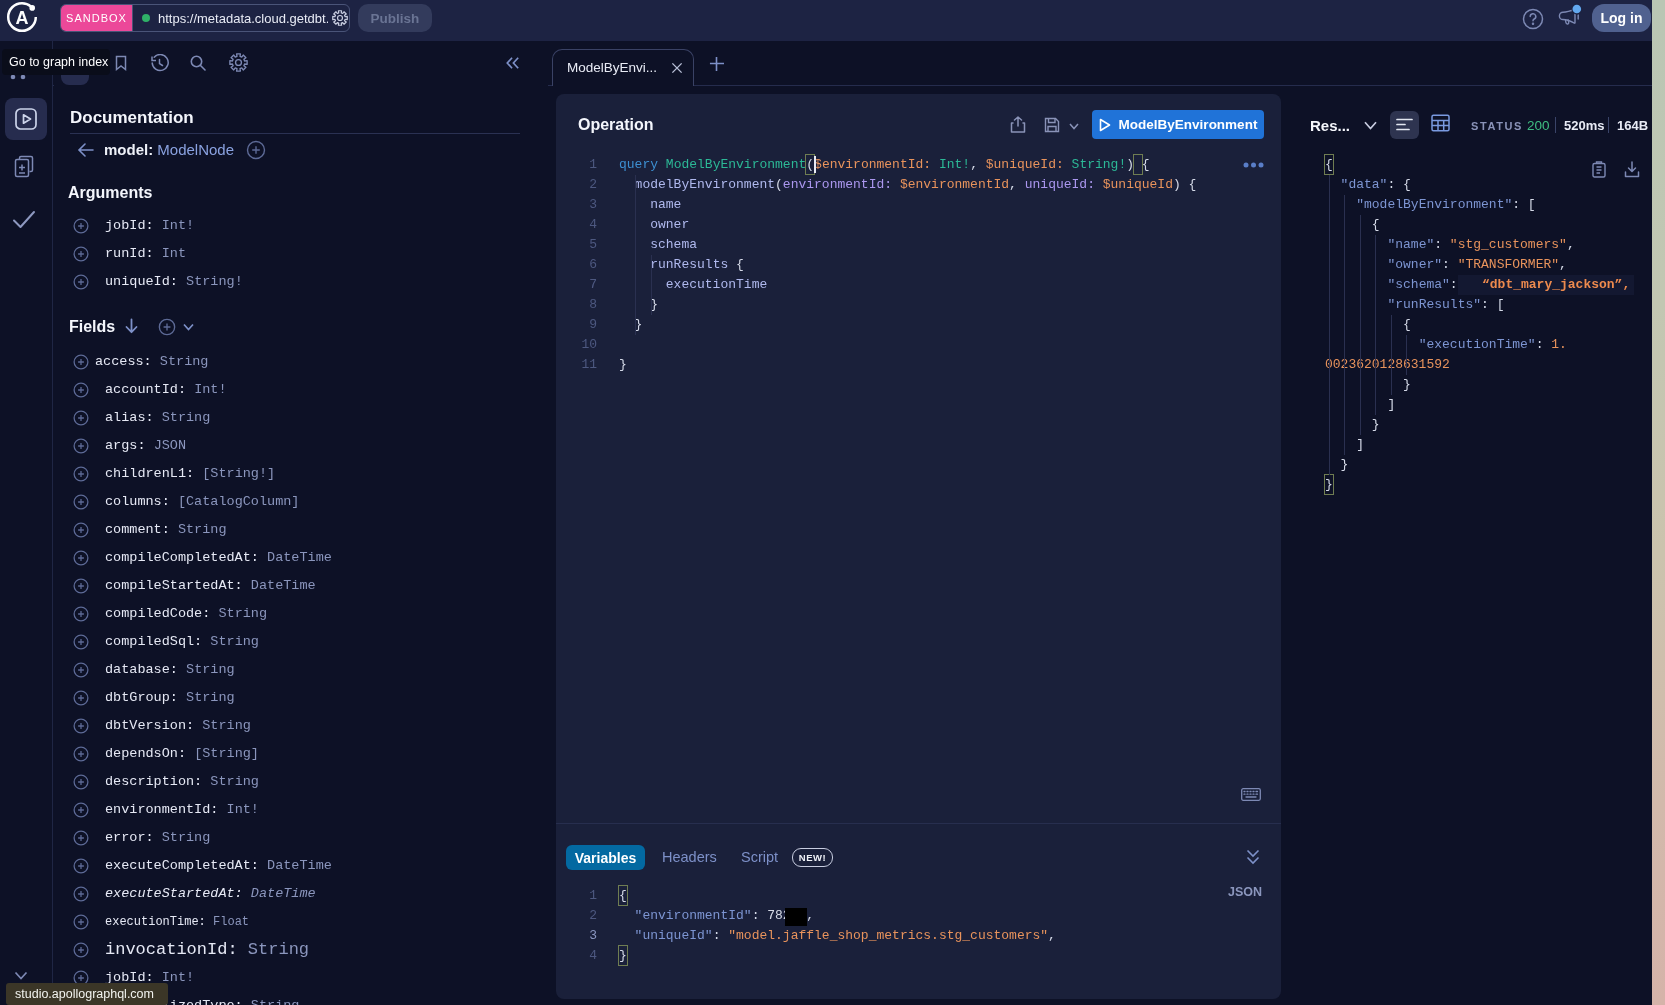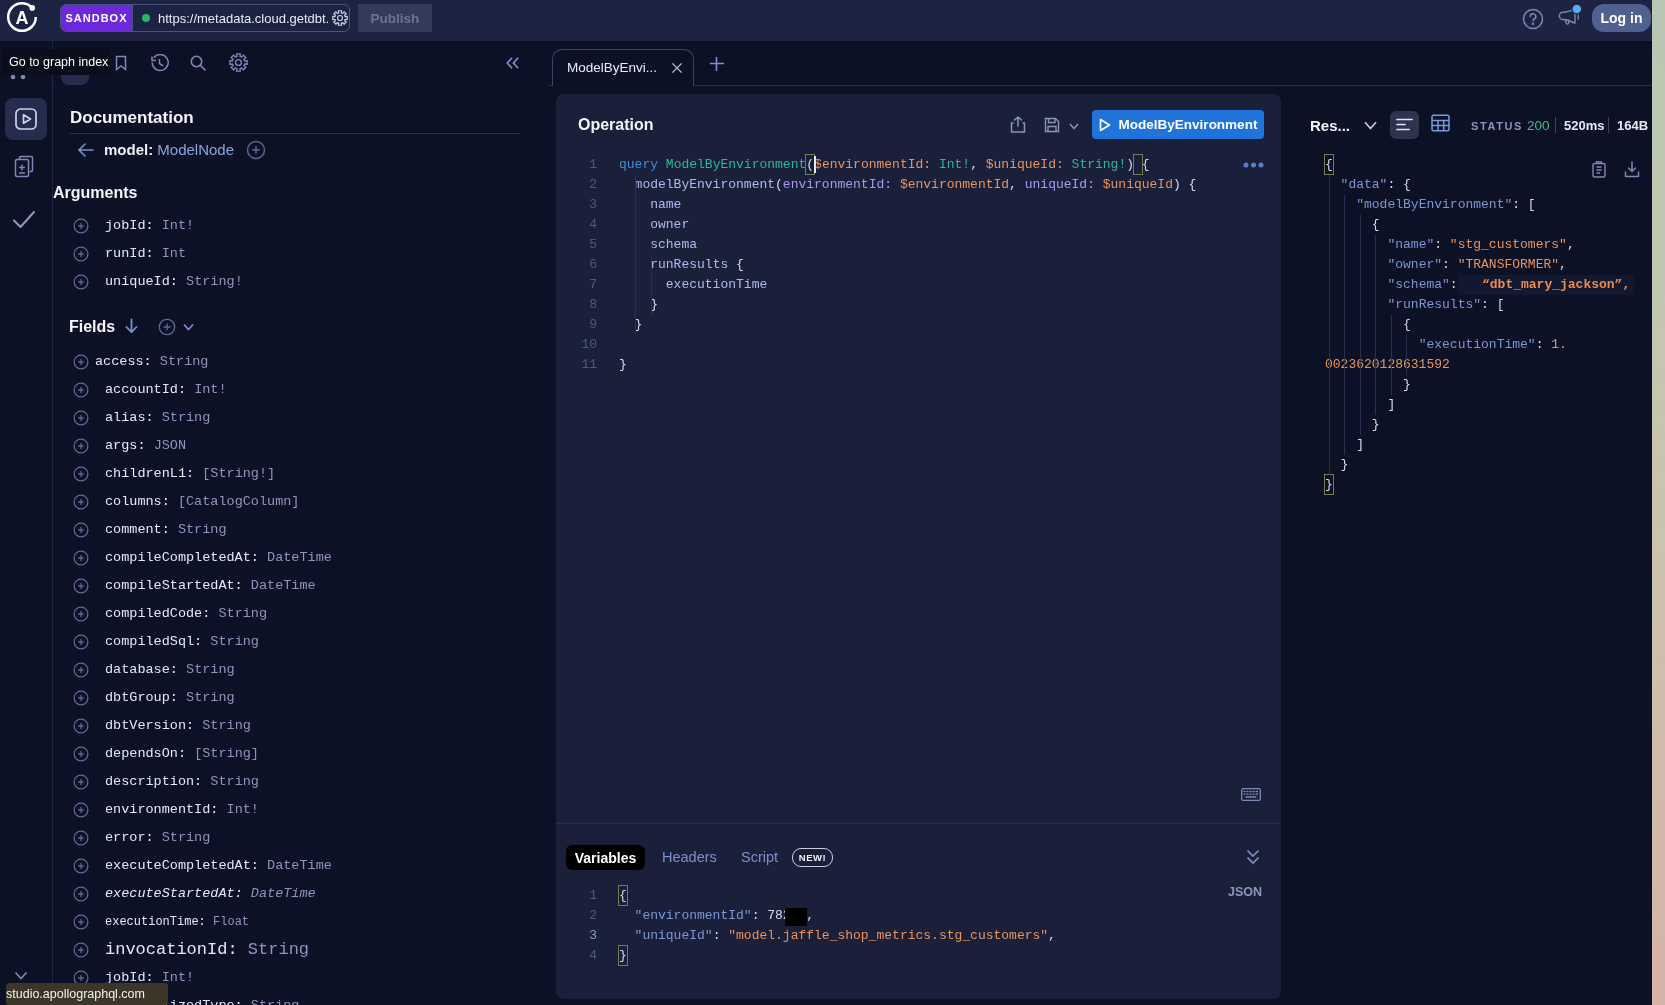--- a/index.html
+++ b/index.html
@@ -9,25 +9,25 @@
   .mono { font-family:"Liberation Mono", monospace; font-size:13px; line-height:20px; white-space:pre; }
   svg { display:block; }
 
   
   #strip { left:1652px; top:0; width:13px; height:1005px;
     background:linear-gradient(180deg,#b9c6b4 0%,#c2c7b2 30%,#cbc3ad 55%,#d2b9ab 80%,#d5b3a9 100%); }
 
   
   #topbar { left:0; top:0; width:1652px; height:41px; background:#1d2343; }
   #urlbox { left:60px; top:4px; width:290px; height:28px; border:1px solid #4a5478; border-radius:6px; display:flex; overflow:hidden; }
-  #sandboxlbl { width:72px; background:#6d28d9; color:#fff; font-size:11px; font-weight:bold; letter-spacing:1px; display:flex; align-items:center; justify-content:center; border-right:1px solid #4a5478; }
+  #sandboxlbl { width:72px; background:#ec4899; color:#fff; font-size:11px; font-weight:normal; letter-spacing:1px; display:flex; align-items:center; justify-content:center; border-right:1px solid #4a5478; }
   #urlfield { flex:1; display:flex; align-items:center; padding-left:9px; color:#e8ebf5; font-size:13px; }
   #urldot { width:8px; height:8px; border-radius:50%; background:#2fb168; margin-right:8px; flex:0 0 auto; }
   #urltext { white-space:nowrap; overflow:hidden; width:170px; }
-  #publish { left:358px; top:4px; width:74px; height:28px; background:#333b5c; border-radius:0; color:#6a7494; font-size:13.5px; font-weight:bold; display:flex; align-items:center; justify-content:center; }
+  #publish { left:358px; top:4px; width:74px; height:28px; background:#333b5c; border-radius:10px; color:#6a7494; font-size:13.5px; font-weight:bold; display:flex; align-items:center; justify-content:center; }
   #login { left:1592px; top:4px; width:59px; height:28px; background:#50618f; border-radius:12px; color:#fff; font-size:14px; font-weight:bold; display:flex; align-items:center; justify-content:center; }
 
   
   #row2line { left:0; top:85px; width:1652px; height:1px; background:#252c4d; }
 
   
   #rail { left:0; top:41px; width:53px; height:964px; background:#0d1126; border-right:1px solid #1f2644; }
   .railbtn { left:5px; width:42px; height:42px; border-radius:8px; background:#262c4e; }
 
   
@@ -51,33 +51,33 @@
   .opn { color:#2cb896; }
   .vr { color:#e8935c; }
   .fld { color:#b0b9ee; }
   .arg { color:#ab97ef; }
   .typ { color:#2cb896; }
   .pun { color:#d5dae8; }
   .key { color:#7d95d2; }
   .str { color:#e8935c; }
 
   
-  #vtab { left:566px; top:845px; width:79px; height:25px; background:#000000; border-radius:6px; color:#fff; font-weight:bold; font-size:14px; display:flex; align-items:center; justify-content:center; }
+  #vtab { left:566px; top:845px; width:79px; height:25px; background:#0369a1; border-radius:6px; color:#fff; font-weight:bold; font-size:14px; display:flex; align-items:center; justify-content:center; }
   .vtablink { color:#7d90c8; font-size:14.5px; }
   #newbadge { left:792px; top:848px; width:41px; height:19px; border:1px solid #c8cde0; border-radius:9px; color:#f0f2f8; font-size:9.5px; font-weight:bold; letter-spacing:.5px; display:flex; align-items:center; justify-content:center; }
 
   
   #resphdr { left:1310px; top:117px; color:#f4f6fc; font-size:15px; font-weight:bold; }
   #fmtbtn { left:1390px; top:111px; width:29px; height:28px; background:#2e3450; border-radius:6px; }
   .statuslbl { color:#8a93b8; font-size:11px; letter-spacing:1.6px; font-weight:bold; }
   .vdiv { width:1px; height:16px; background:#3a4468; }
 
   
   #tooltip { left:2px; top:49px; width:108px; height:26px; background:#0a0d1a; border-radius:4px; color:#fdfdfe; font-size:12.5px; display:flex; align-items:center; padding-left:7px; white-space:nowrap; overflow:hidden; }
-  #statuspill { left:6px; top:983px; width:162px; height:22px; background:#3b3627; border-radius:3px; color:#f2f3ef; font-size:12.5px; display:flex; align-items:center; padding-left:0; }
+  #statuspill { left:6px; top:983px; width:162px; height:22px; background:#3b3627; border-radius:3px; color:#f2f3ef; font-size:12.5px; display:flex; align-items:center; padding-left:9px; }
 </style>
 </head>
 <body>
 <div id="topbar" class="abs"></div>
 <div id="row2line" class="abs"></div>
 <div id="rail" class="abs"></div>
 <div id="doc" class="abs"></div>
 
 <div class="railbtn abs" style="left:61px; top:57px; width:28px; height:28px;"></div>
 <svg class="abs" style="left:112px; top:54px;" width="18" height="18" viewBox="0 0 18 18" fill="none" stroke="#7d89b4" stroke-width="1.5">
@@ -103,21 +103,21 @@
 <div class="abs h1" style="left:70px; top:108px;">Documentation</div>
 <div id="dochr"></div>
 <svg class="abs" style="left:77px; top:143px;" width="17" height="14" viewBox="0 0 17 14" fill="none" stroke="#7d90c8" stroke-width="1.6">
     <path d="M8 1 L2 7 L8 13M2.3 7H16" stroke-linecap="round"></path>
   </svg>
 <div class="abs" style="left:104px; top:141px; font-size:15px;"><span style="color:#eef1f8; font-weight:bold;">model:</span> <span style="color:#8aa2e0;">ModelNode</span></div>
 <svg class="abs plus" style="left:246px; top:140px;" width="20" height="20" viewBox="0 0 20 20" fill="none" stroke="#5d6a96" stroke-width="1.4">
     <circle cx="10" cy="10" r="8.5"></circle>
     <path d="M10 6.2v7.6M6.2 10h7.6"></path>
   </svg>
-<div class="abs h1" style="left:53px; top:184px; font-size:16px;">Arguments</div>
+<div class="abs h1" style="left:68px; top:184px; font-size:16px;">Arguments</div>
 <svg class="abs" style="left:73px; top:218px;" width="16" height="16" viewBox="0 0 20 20" fill="none" stroke="#5d6a96" stroke-width="1.6">
     <circle cx="10" cy="10" r="8.6"></circle>
     <path d="M10 6.4v7.2M6.4 10h7.2"></path>
   </svg>
 <div class="abs mono" style="left:105px; top:216px; font-size:13.5px;"><span class="fieldname">jobId:</span> <span class="fieldtype">Int!</span></div>
 <svg class="abs" style="left:73px; top:246px;" width="16" height="16" viewBox="0 0 20 20" fill="none" stroke="#5d6a96" stroke-width="1.6">
     <circle cx="10" cy="10" r="8.6"></circle>
     <path d="M10 6.4v7.2M6.4 10h7.2"></path>
   </svg>
 <div class="abs mono" style="left:105px; top:244px; font-size:13.5px;"><span class="fieldname">runId:</span> <span class="fieldtype">Int</span></div>

